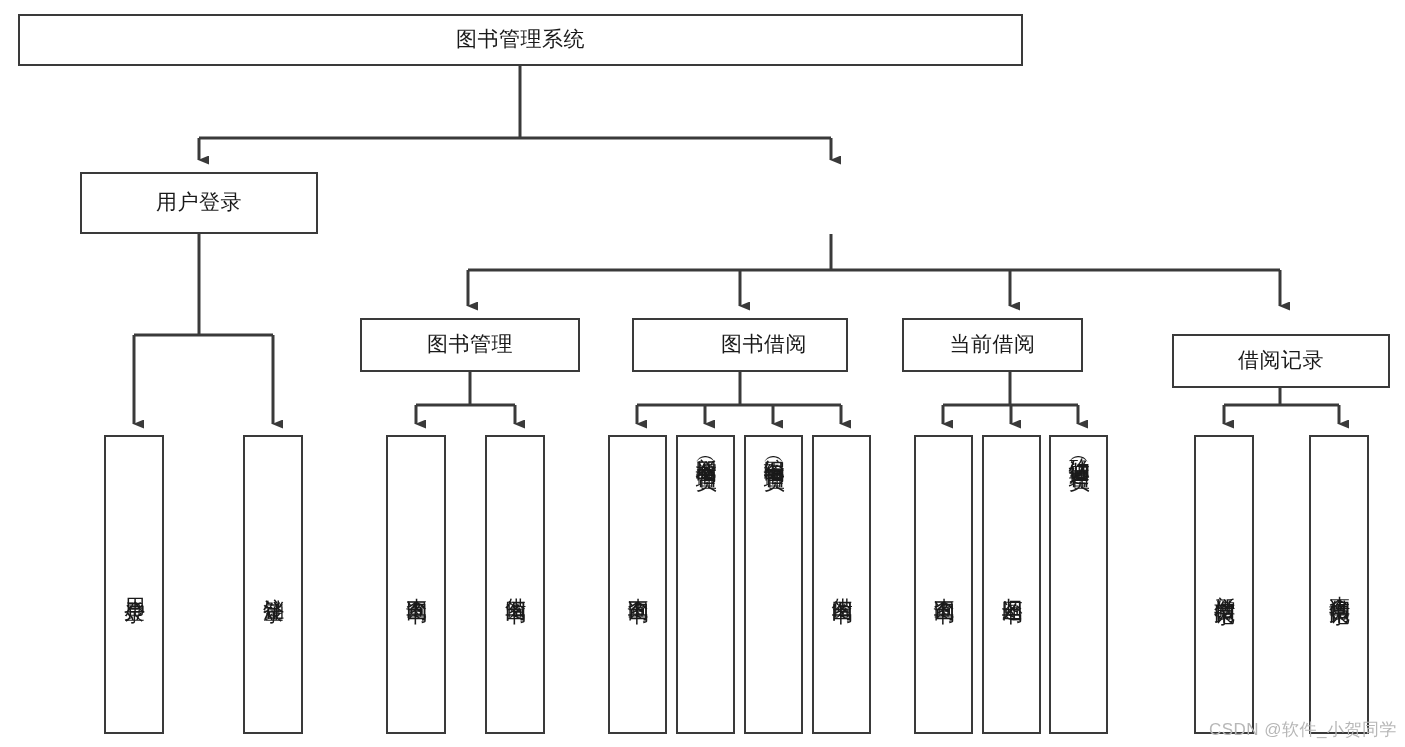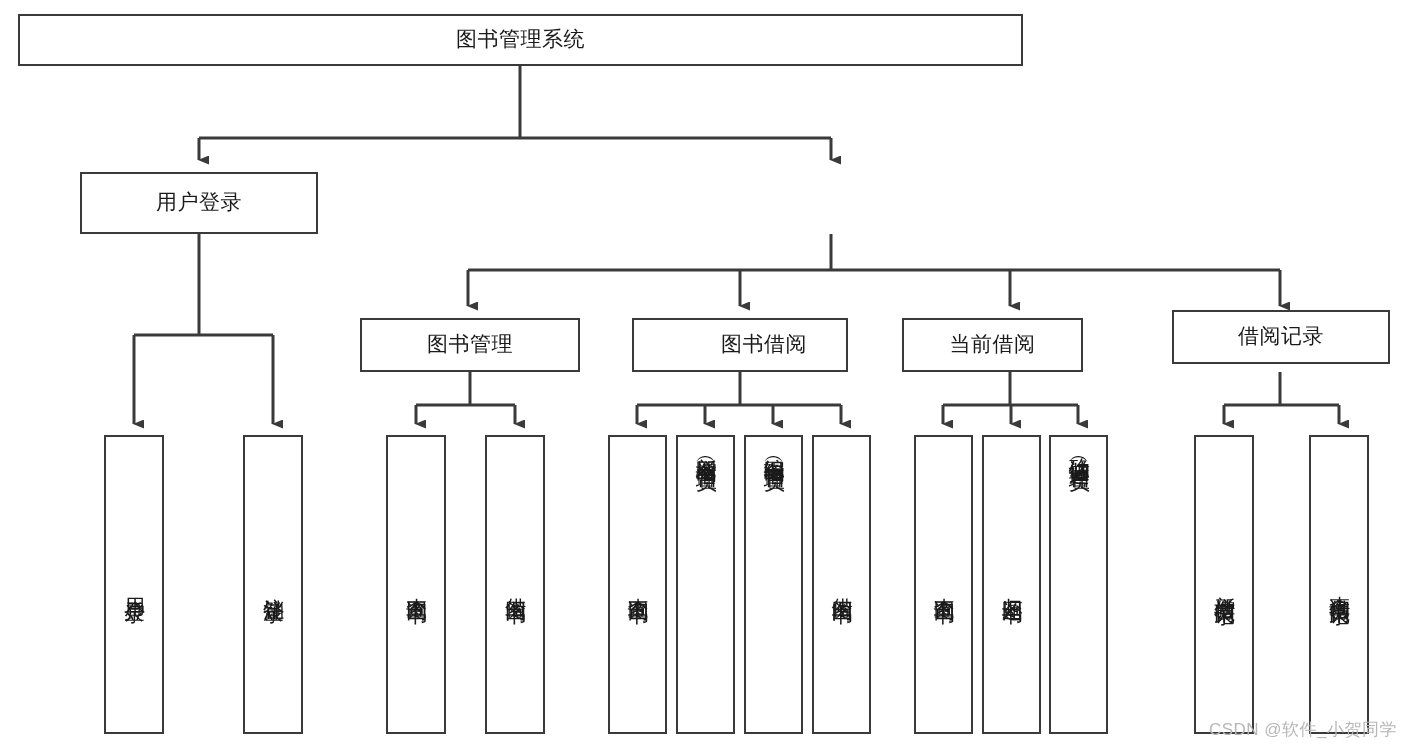--- a/index.html
+++ b/index.html
@@ -138,21 +138,21 @@
 
   <div class="node" style="left:360px; top:318px; width:220px; height:54px;">
     <span class="node-label">图书管理</span>
   </div>
   <div class="node" style="left:632px; top:318px; width:216px; height:54px;padding-left:48px;">
     <span class="node-label">图书借阅</span>
   </div>
   <div class="node" style="left:902px; top:318px; width:181px; height:54px;">
     <span class="node-label">当前借阅</span>
   </div>
-  <div class="node" style="left:1172px; top:310px; width:218px; height:54px;">
+  <div class="node" style="left:1172px; top:334px; width:218px; height:54px;">
     <span class="node-label">借阅记录</span>
   </div>
 
   <div class="node vertical leaf mid-anchor" style="left:104px; top:435px; width:60px; height:299px;">
     <span class="node-label">用户登录</span>
   </div>
   <div class="node vertical leaf mid-anchor" style="left:243px; top:435px; width:60px; height:299px;">
     <span class="node-label">注销登录</span>
   </div>
 

